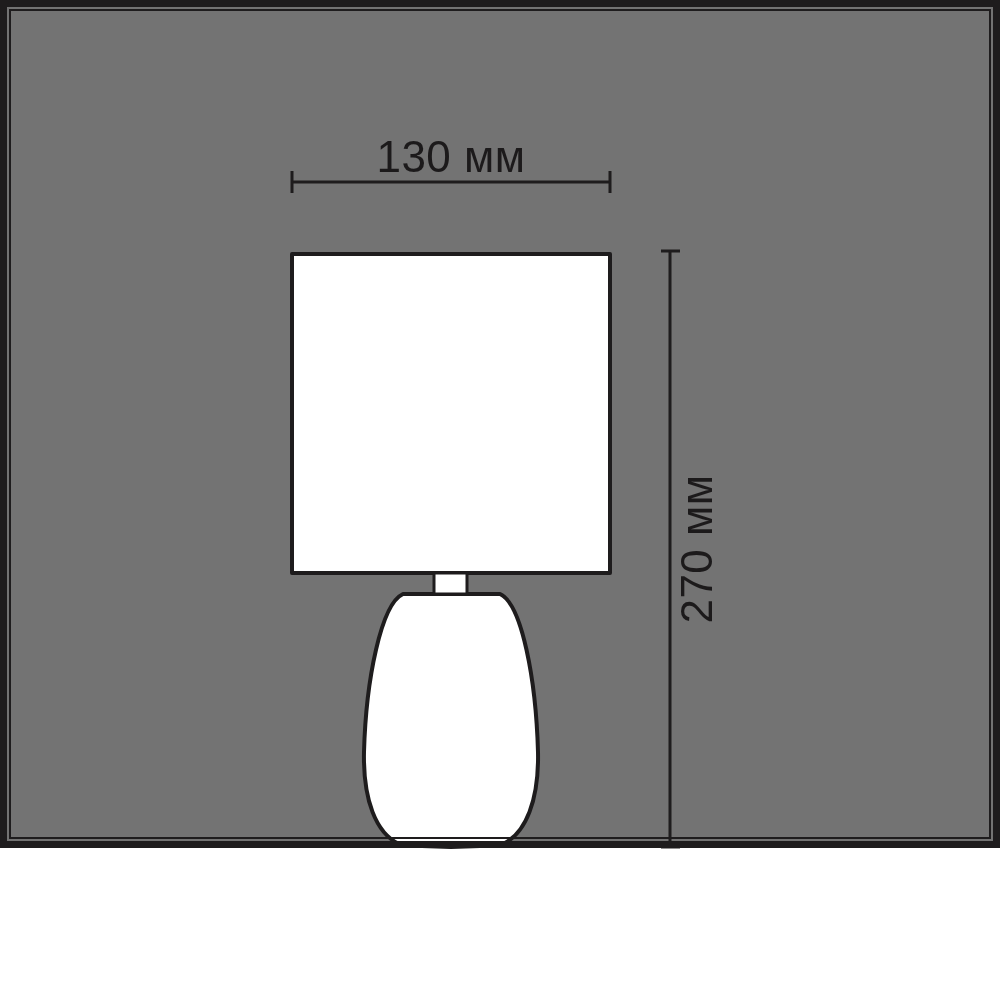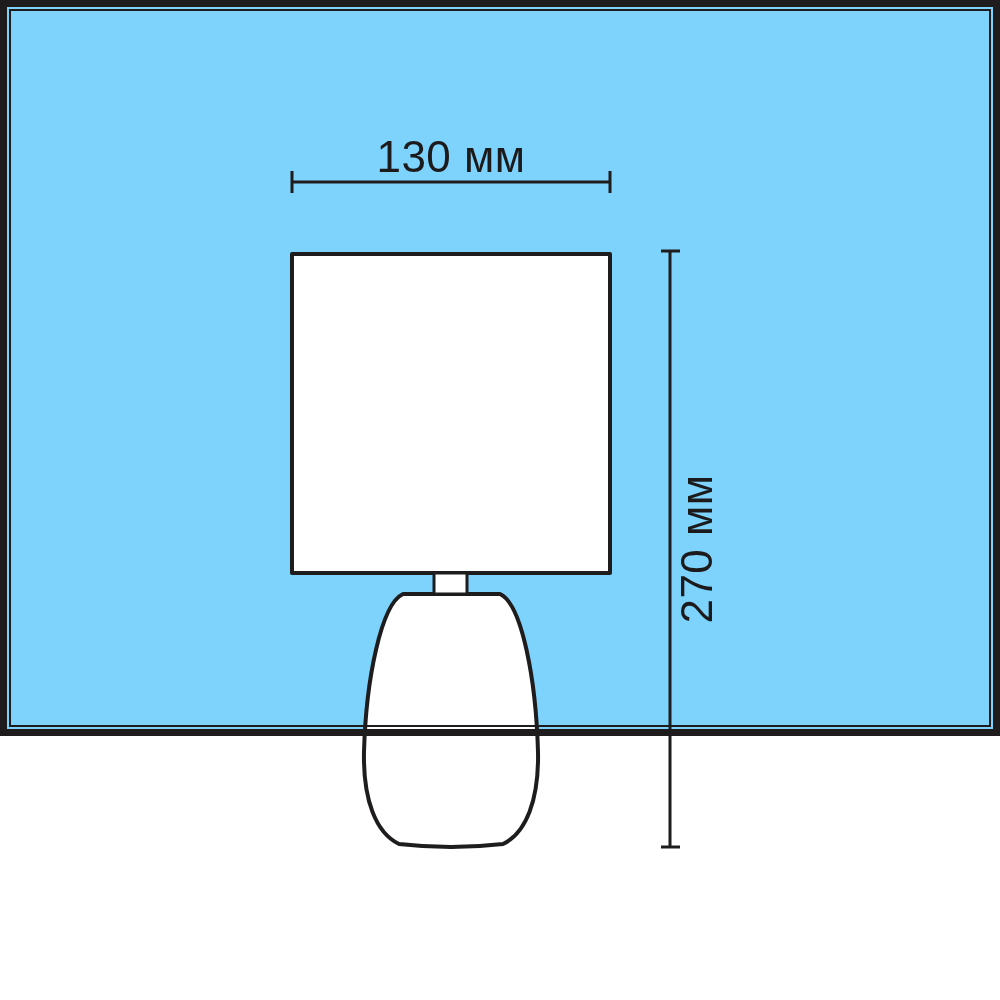--- a/index.html
+++ b/index.html
@@ -7,22 +7,22 @@
     padding: 0;
     width: 1000px;
     height: 1000px;
     background: #ffffff;
     font-family: "Liberation Sans", sans-serif;
     overflow: hidden;
   }
   .stage {
     position: relative;
     width: 1000px;
-    height: 736px;
-    background: #7dd3fc;
+    height: 848px;
+    background: #737373;
   }
   .frame-outer {
     position: absolute;
     inset: 0;
     border: 7px solid #1e1c1d;
     box-sizing: border-box;
     pointer-events: none;
   }
   .frame-inner {
     position: absolute;

